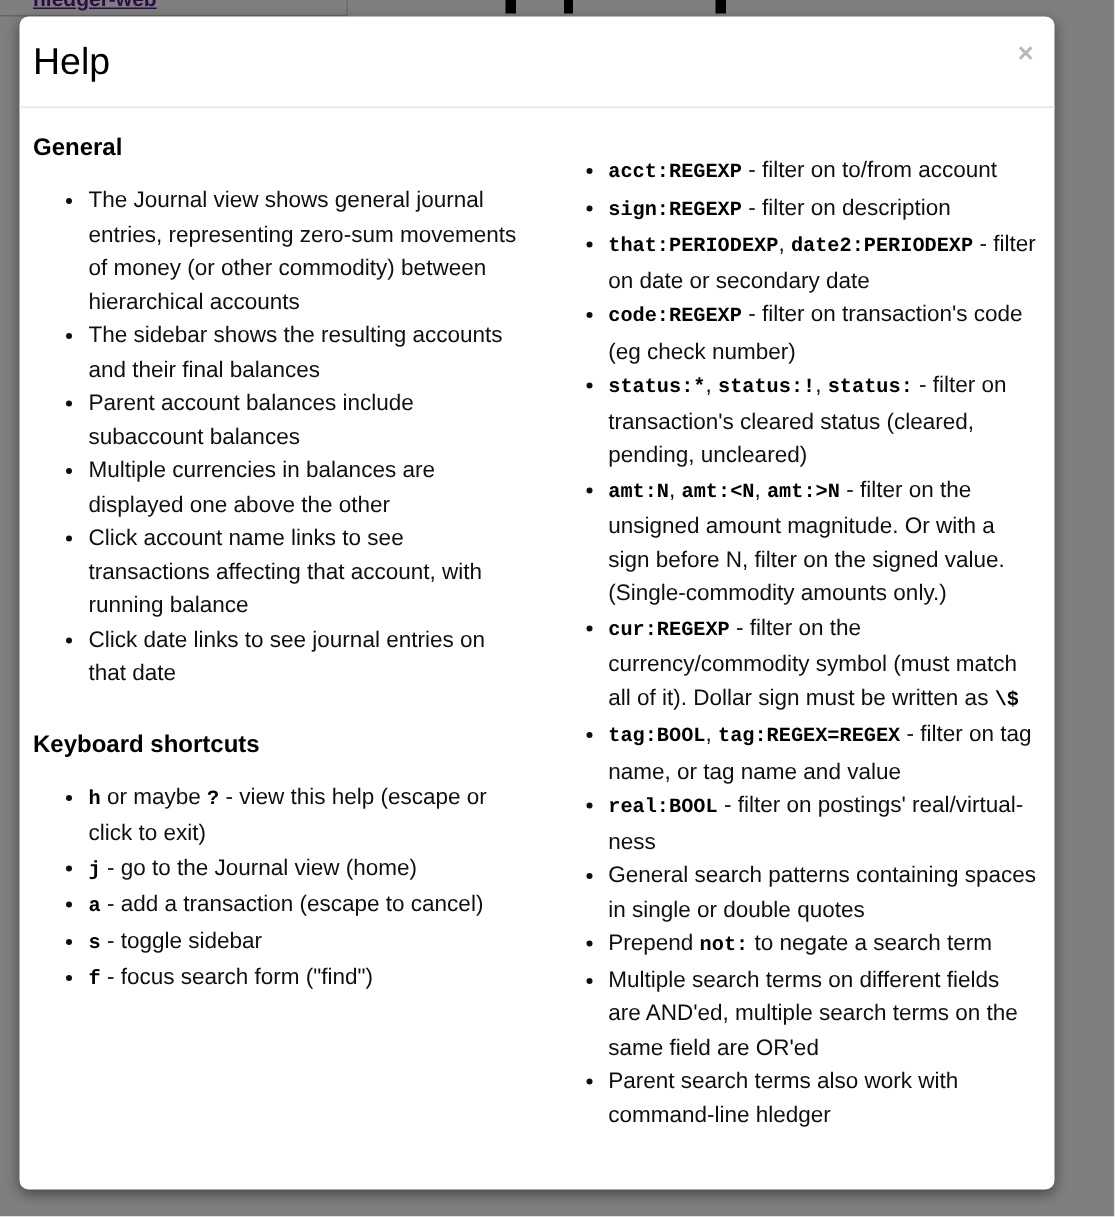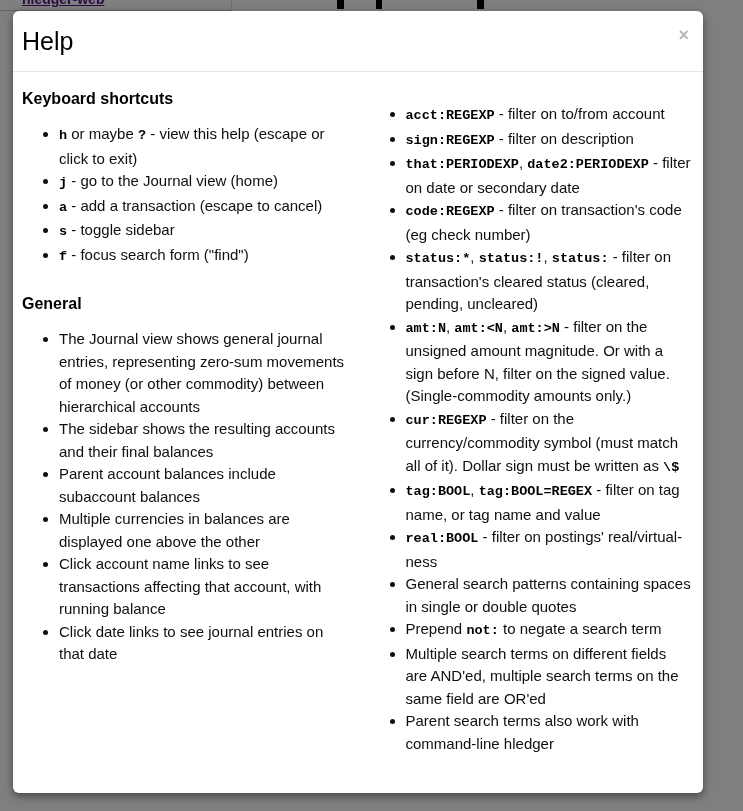--- a/index.html
+++ b/index.html
@@ -78,52 +78,52 @@
   <div class="overlay"></div>
 
   <div class="modal">
     <div class="modal-header">
       <h2 class="modal-title">Help</h2>
       <span class="close">×</span>
     </div>
     <div class="modal-body">
       <div class="col col-left">
           <section class="section">
-            <h4 class="section-heading">Keyboard shortcuts</h4>
-            <ul class="help-list">
-              <li class="help-bullet"><code class="code-token">h</code> or maybe <code class="code-token">?</code> - view this help (escape or click to exit)</li>
-              <li class="help-bullet"><code class="code-token">j</code> - go to the Journal view (home)</li>
-              <li class="help-bullet"><code class="code-token">a</code> - add a transaction (escape to cancel)</li>
-              <li class="help-bullet"><code class="code-token">s</code> - toggle sidebar</li>
-              <li class="help-bullet"><code class="code-token">f</code> - focus search form ("find")</li>
-            </ul>
-          </section>
-          <section class="section">
             <h4 class="section-heading">General</h4>
             <ul class="help-list">
               <li class="help-bullet">The Journal view shows general journal entries, representing zero-sum movements of money (or other commodity) between hierarchical accounts</li>
               <li class="help-bullet">The sidebar shows the resulting accounts and their final balances</li>
               <li class="help-bullet">Parent account balances include subaccount balances</li>
               <li class="help-bullet">Multiple currencies in balances are displayed one above the other</li>
               <li class="help-bullet">Click account name links to see transactions affecting that account, with running balance</li>
               <li class="help-bullet">Click date links to see journal entries on that date</li>
+            </ul>
+          </section>
+          <section class="section">
+            <h4 class="section-heading">Keyboard shortcuts</h4>
+            <ul class="help-list">
+              <li class="help-bullet"><code class="code-token">h</code> or maybe <code class="code-token">?</code> - view this help (escape or click to exit)</li>
+              <li class="help-bullet"><code class="code-token">j</code> - go to the Journal view (home)</li>
+              <li class="help-bullet"><code class="code-token">a</code> - add a transaction (escape to cancel)</li>
+              <li class="help-bullet"><code class="code-token">s</code> - toggle sidebar</li>
+              <li class="help-bullet"><code class="code-token">f</code> - focus search form ("find")</li>
             </ul>
           </section>
         </div>
       <div class="col col-right">
           <section class="section">
             <ul class="help-list">
               <li class="help-bullet"><code class="code-token">acct:REGEXP</code> - filter on to/from account</li>
               <li class="help-bullet"><code class="code-token">sign:REGEXP</code> - filter on description</li>
               <li class="help-bullet"><code class="code-token">that:PERIODEXP</code>, <code class="code-token">date2:PERIODEXP</code> - filter on date or secondary date</li>
               <li class="help-bullet"><code class="code-token">code:REGEXP</code> - filter on transaction's code (eg check number)</li>
               <li class="help-bullet"><code class="code-token">status:*</code>, <code class="code-token">status:!</code>, <code class="code-token">status:</code> - filter on transaction's cleared status (cleared, pending, uncleared)</li>
               <li class="help-bullet"><code class="code-token">amt:N</code>, <code class="code-token">amt:&lt;N</code>, <code class="code-token">amt:&gt;N</code> - filter on the unsigned amount magnitude. Or with a sign before N, filter on the signed value. (Single-commodity amounts only.)</li>
               <li class="help-bullet"><code class="code-token">cur:REGEXP</code> - filter on the currency/commodity symbol (must match all of it). Dollar sign must be written as <code class="code-token">\$</code></li>
-              <li class="help-bullet"><code class="code-token">tag:BOOL</code>, <code class="code-token">tag:BOOL=REGEX</code> - filter on tag name, or tag name and value</li>
+              <li class="help-bullet"><code class="code-token">tag:BOOL</code>, <code class="code-token">tag:REGEX=REGEX</code> - filter on tag name, or tag name and value</li>
               <li class="help-bullet"><code class="code-token">real:BOOL</code> - filter on postings' real/virtual-ness</li>
               <li class="help-bullet">General search patterns containing spaces in single or double quotes</li>
               <li class="help-bullet">Prepend <code class="code-token">not:</code> to negate a search term</li>
               <li class="help-bullet">Multiple search terms on different fields are AND'ed, multiple search terms on the same field are OR'ed</li>
               <li class="help-bullet">Parent search terms also work with command-line hledger</li>
             </ul>
           </section>
         </div>
     </div>
   </div>

